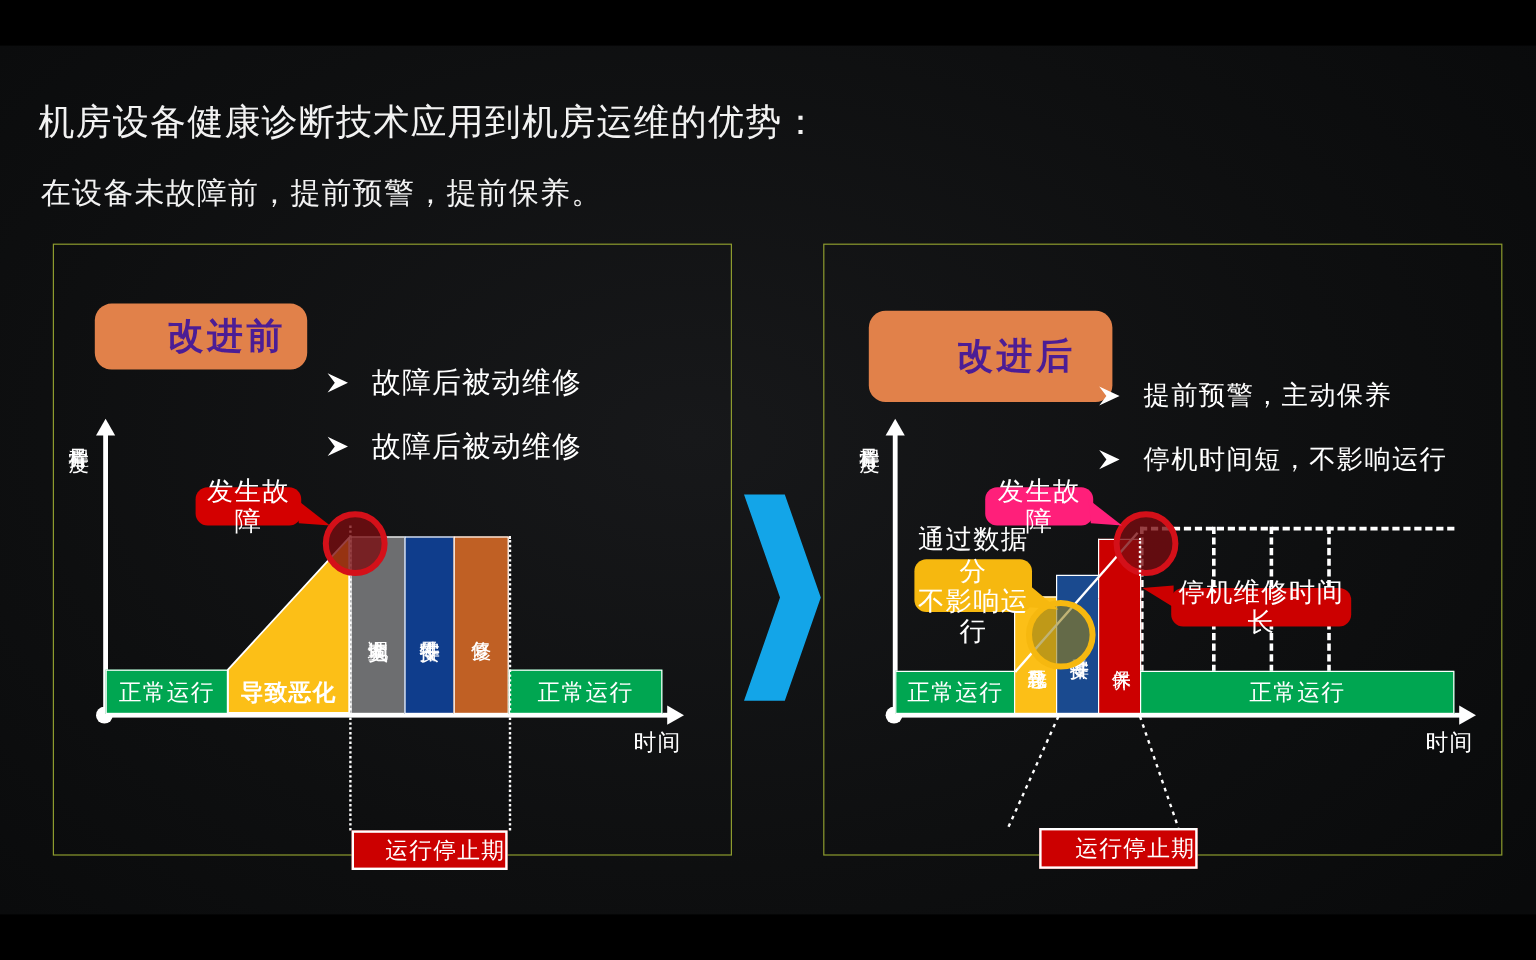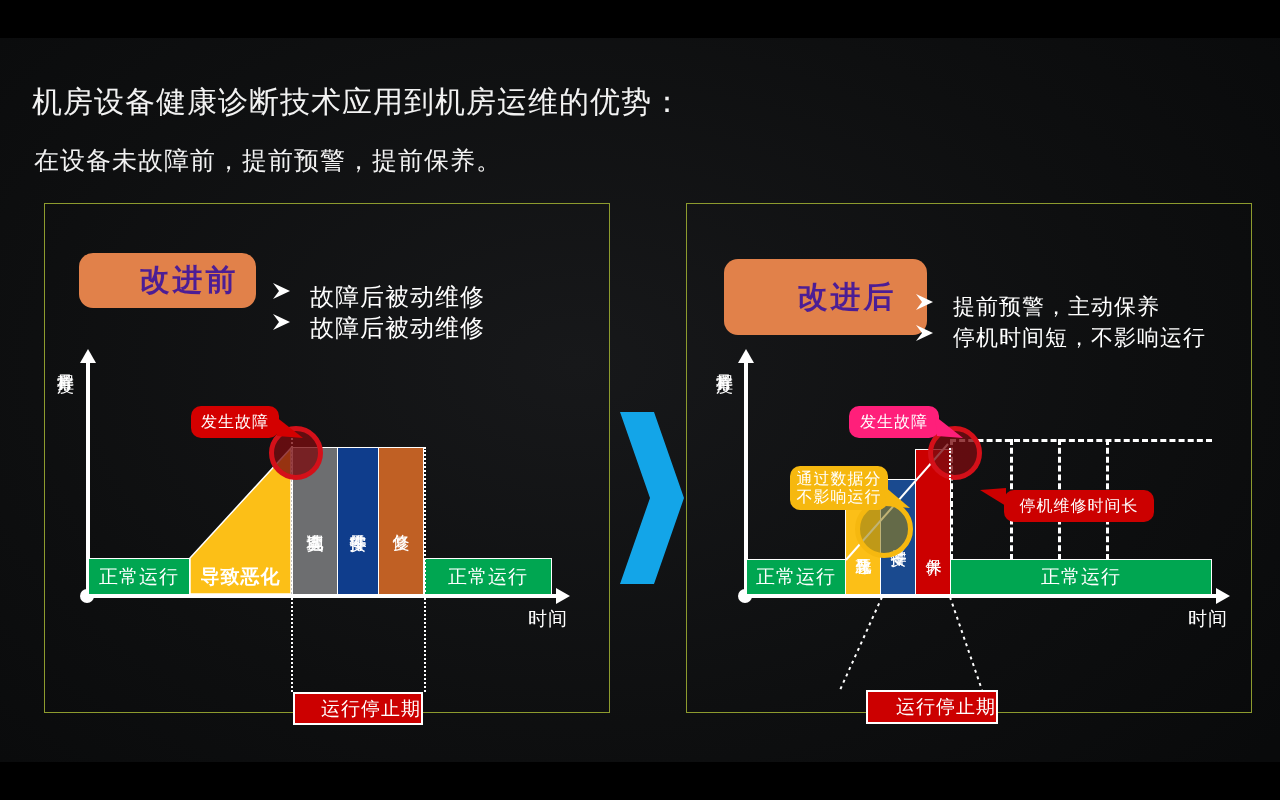--- a/index.html
+++ b/index.html
@@ -18,21 +18,21 @@
   #panel-left{left:44px;}
   #panel-right{left:686px;}
   
   .badge{position:absolute;border-radius:14px;background:#e1814a;
          display:flex;align-items:center;justify-content:center;
          color:#4c1d95;font-size:30px;font-weight:bold;letter-spacing:3px;padding-left:43px;}
   #badge-left{left:79px;top:215px;width:134px;height:55px;}
   #badge-right{left:724px;top:221px;width:160px;height:76px;}
   
   .bullets{position:absolute;color:#fff;}
-  .brow{display:flex;align-items:flex-start;height:31px;}
+  .brow{display:flex;align-items:center;height:31px;margin-top:22px;}
   .barrow{width:40px;flex:0 0 40px;display:flex;align-items:center;justify-content:flex-start;}
   .btxt{font-size:23px;letter-spacing:1px;white-space:nowrap;}
   #bul-left{left:270px;top:243px;}
   #bul-right{left:913px;top:254px;}
   #bul-left .btxt{font-size:24px;}
   #bul-right .btxt{font-size:22px;}
   
   .chart{position:absolute;}
   .axis-y{position:absolute;background:#fff;width:4px;}
   .axis-x{position:absolute;background:#fff;height:4px;}
@@ -44,21 +44,21 @@
   .seg{position:absolute;box-sizing:border-box;border:1.5px solid #fff;display:flex;align-items:center;justify-content:center;
        color:#fff;font-size:19px;letter-spacing:1px;overflow:hidden;}
   .seg.vert{writing-mode:vertical-rl;text-orientation:upright;font-size:17px;letter-spacing:0px;}
   .dotline{position:absolute;border-left:2px dotted #fff;}
   .dashline{position:absolute;border-left:3px dashed #fff;}
   .dashline-h{position:absolute;border-top:3px dashed #fff;}
   .redcircle{position:absolute;border-radius:50%;border:5px solid #d41019;background:rgba(122,12,16,0.78);}
   .yellowcircle{position:absolute;border-radius:50%;border:5px solid #f6b80f;background:rgba(150,128,25,0.60);}
   
   .callout{position:absolute;border-radius:10px;display:flex;flex-direction:column;align-items:center;justify-content:center;
-           color:#fff;font-size:16px;letter-spacing:1px;line-height:1.15;text-align:center;margin-left:28px;}
+           color:#fff;font-size:22px;letter-spacing:1px;line-height:1.15;text-align:center;}
   .stopbox{position:absolute;background:#cc0000;border:2px solid #fff;box-sizing:border-box;
            display:flex;align-items:center;justify-content:flex-end;color:#fff;font-size:19px;letter-spacing:1px;}
   
   #chevron{position:absolute;left:618px;top:372px;width:68px;height:176px;}
 </style>
 </head>
 <body>
 
 <div id="stage">
 

